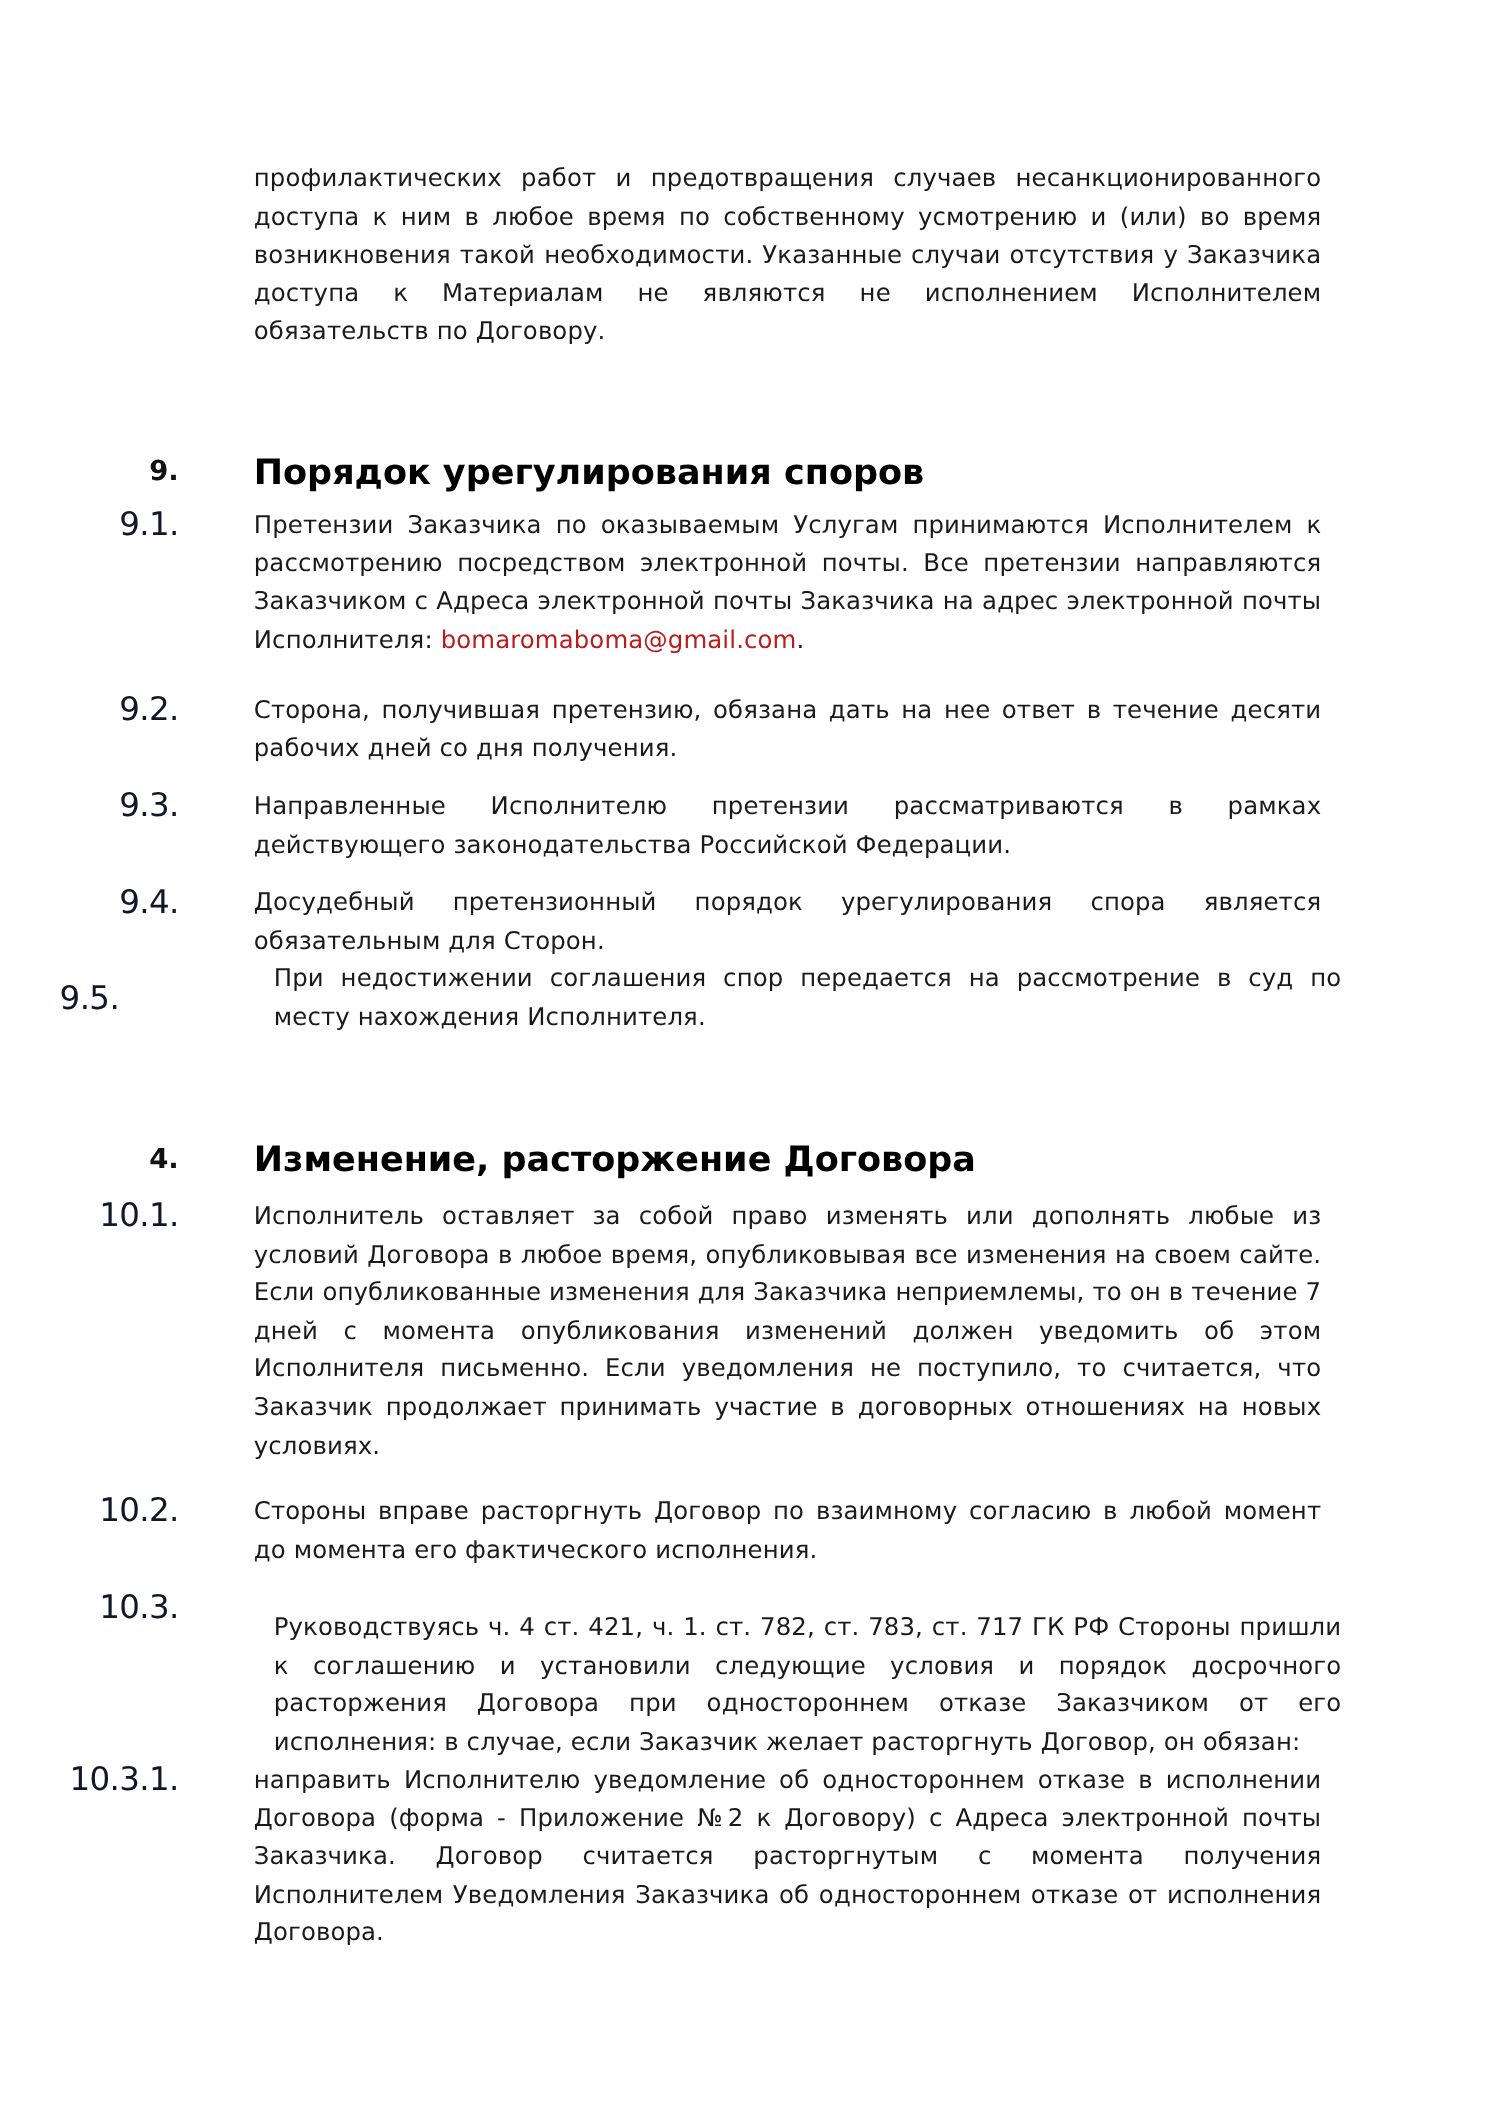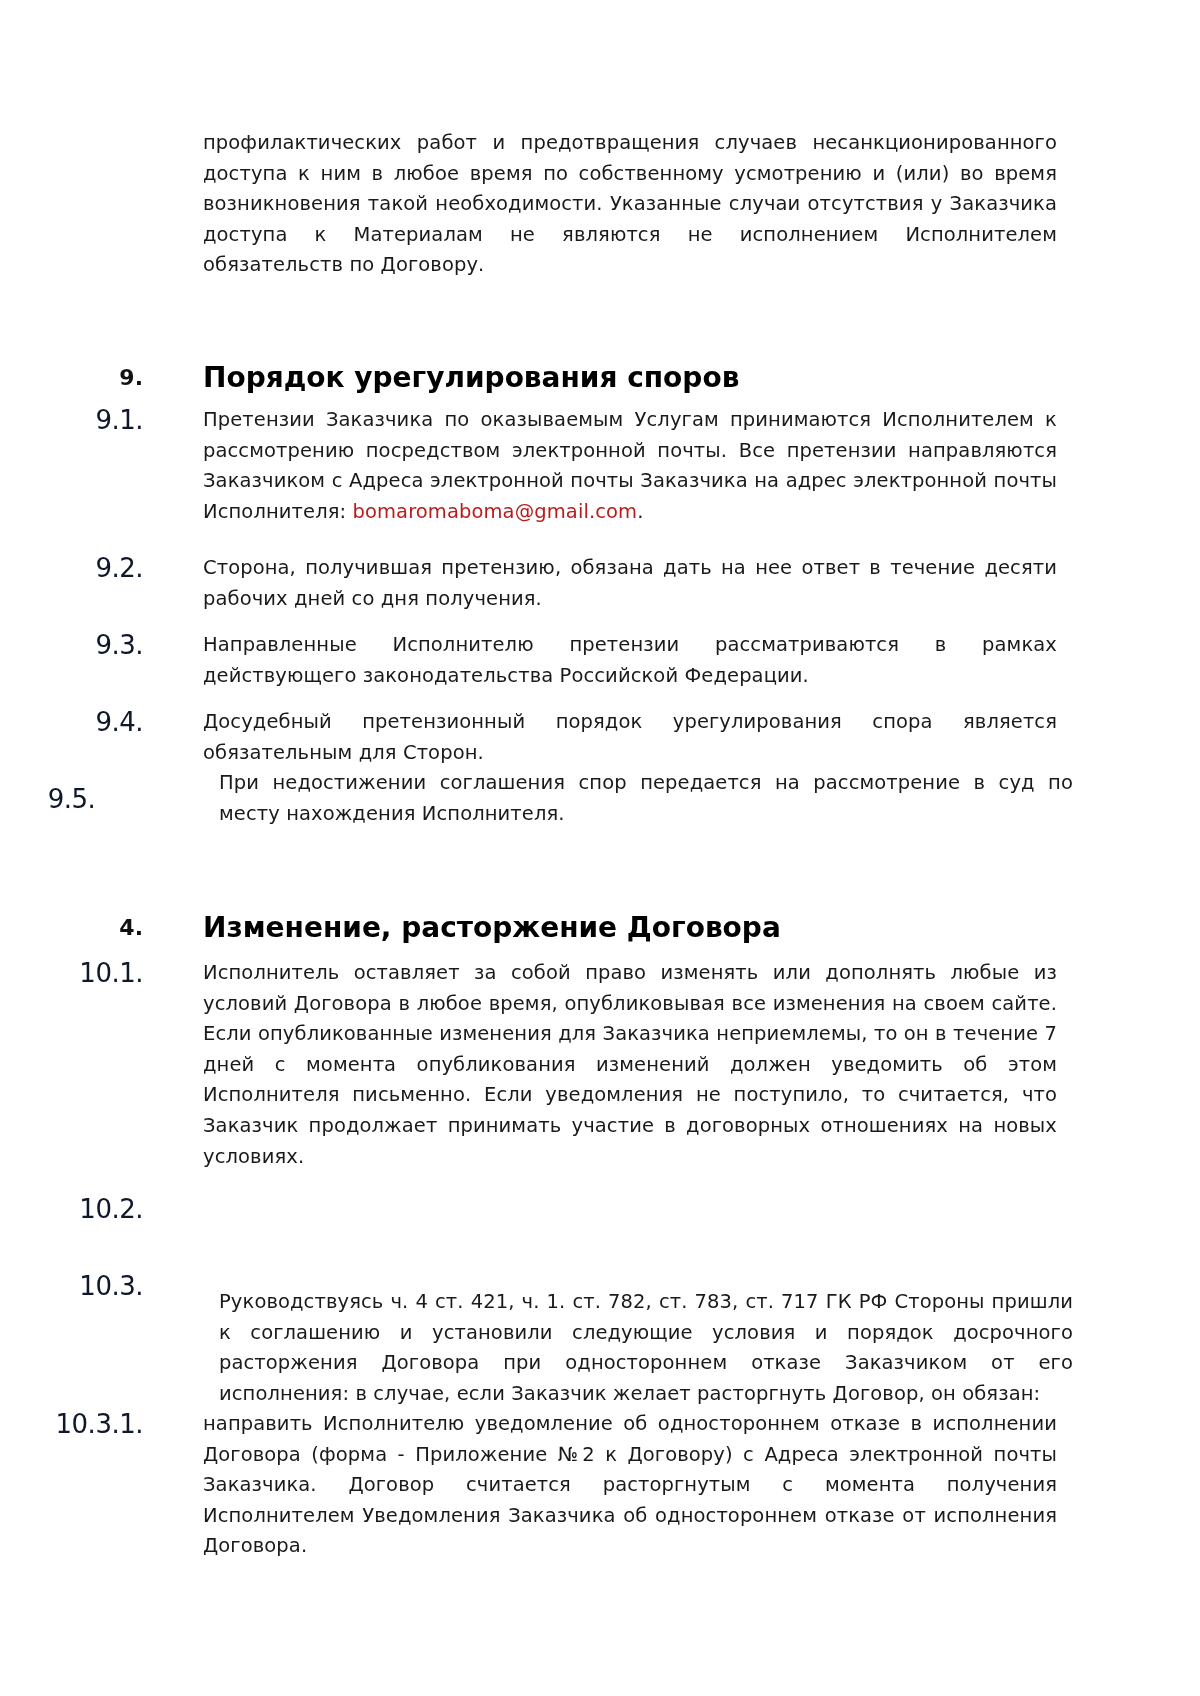--- a/index.html
+++ b/index.html
@@ -40,20 +40,21 @@
   <div class="num" style="top:784px;text-align:center;">9.5.</div>
   <p class="para" style="top:752px; margin:16px;">При недостижении соглашения спор передается на рассмотрение в суд по месту нахождения Исполнителя.</p>
 
   <div class="hnum" style="top:913px;">4.</div>
   <div class="htitle" style="top:913px;">Изменение, расторжение Договора</div>
 
   <div class="num" style="top:958px;">10.1.</div>
   <p class="para" style="top:958px; margin:0;">Исполнитель оставляет за собой право изменять или дополнять любые из условий Договора в любое время, опубликовывая все изменения на своем сайте. Если опубликованные изменения для Заказчика неприемлемы, то он в течение 7 дней с момента опубликования изменений должен уведомить об этом Исполнителя письменно. Если уведомления не поступило, то считается, что Заказчик продолжает принимать участие в договорных отношениях на новых условиях.</p>
 
   <div class="num" style="top:1194px;">10.2.</div>
+  <p class="para" style="top:1194px; margin:0;">Стороны вправе расторгнуть Договор по взаимному согласию в любой момент до момента его фактического исполнения.</p>
 
   <div class="num" style="top:1271px;">10.3.</div>
   <p class="para" style="top:1271px; margin:16px;">Руководствуясь ч. 4 ст. 421, ч. 1. ст. 782, ст. 783, ст. 717 ГК РФ Стороны пришли к соглашению и установили следующие условия и порядок досрочного расторжения Договора при одностороннем отказе Заказчиком от его исполнения: в случае, если Заказчик желает расторгнуть Договор, он обязан:</p>
 
   <div class="num" style="top:1409px;">10.3.1.</div>
   <p class="para" style="top:1409px; margin:0;">направить Исполнителю уведомление об одностороннем отказе в исполнении Договора (форма - Приложение №2 к Договору) с Адреса электронной почты Заказчика. Договор считается расторгнутым с момента получения Исполнителем Уведомления Заказчика об одностороннем отказе от исполнения Договора.</p>
 
 </div>
 
 </body></html>

